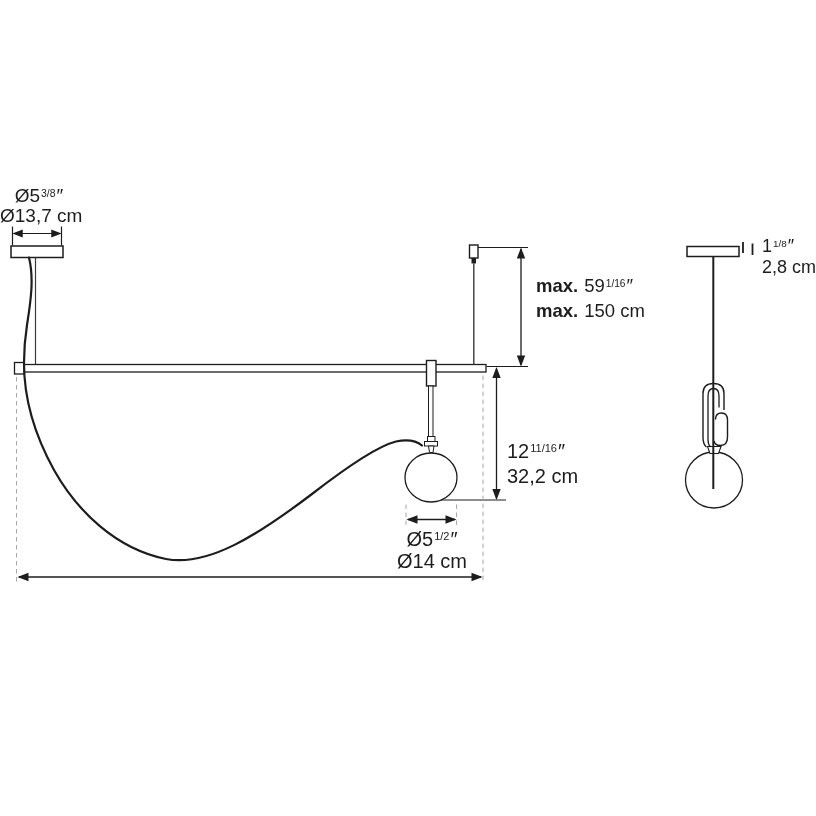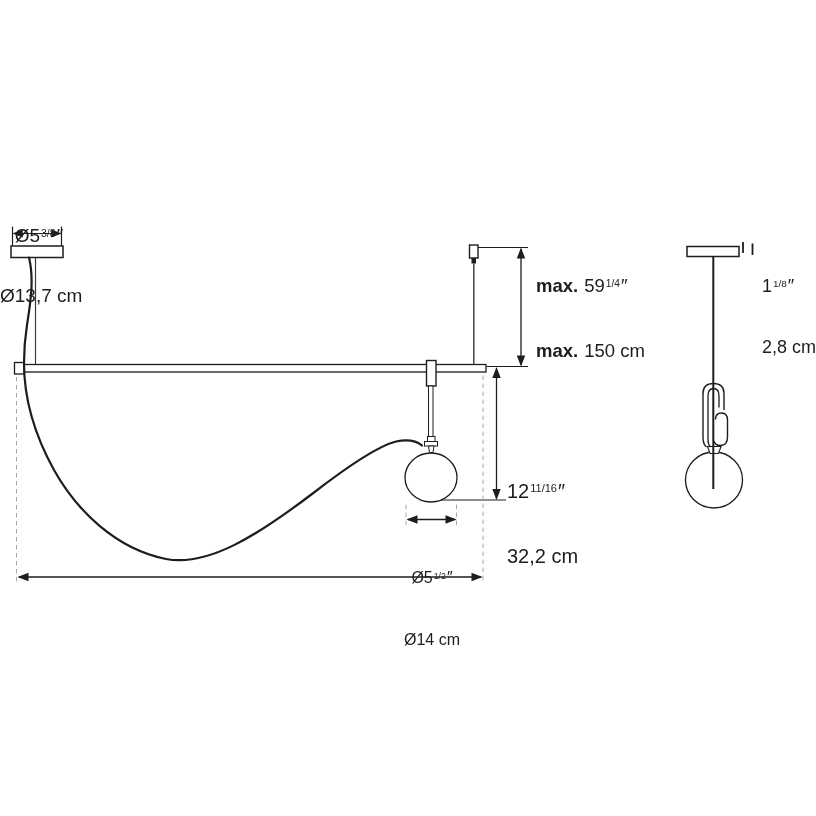--- a/index.html
+++ b/index.html
@@ -3,31 +3,31 @@
 <meta charset="utf-8">
 <style>
   html,body{margin:0;padding:0;background:#ffffff;}
   .canvas{
     position:relative;width:816px;height:816px;background:#ffffff;
     font-family:"Liberation Sans","DejaVu Sans",sans-serif;color:#1d1d1b;
     overflow:hidden;
   }
   svg{position:absolute;left:0;top:0;}
   .lbl{position:absolute;white-space:nowrap;color:#1d1d1b;}
-  .lbl .ln{white-space:nowrap;margin-top:40px;}
+  .lbl .ln{white-space:nowrap;}
   .center{text-align:center;}
   sup{font-size:0.55em;vertical-align:0.5em;margin-left:1px;letter-spacing:0;}
   .unit{margin-left:1px;}
   .mm-row b{font-weight:700;margin-right:6px;}
   
   .canopy-lbl{left:0px;top:184px;width:78px;font-size:19px;line-height:20px;}
   .minmax-lbl{left:536px;top:258px;font-size:18.5px;line-height:25px;}
   .minmax-lbl .gap{margin-top:13px;}
   .drop-lbl{left:507px;top:436px;font-size:20px;line-height:25px;}
-  .sphere-lbl{left:372px;top:525px;width:120px;font-size:16px;line-height:22px;}
+  .sphere-lbl{left:372px;top:525px;width:120px;font-size:20px;line-height:22px;}
   .width-lbl{left:190px;top:583px;width:120px;font-size:20px;line-height:21px;}
   .side-lbl{left:762px;top:233px;font-size:18px;line-height:21px;}
 </style>
 </head>
 <body>
 
 <div class="canvas">
 
   <svg width="816" height="816" viewBox="0 0 816 816">
     <defs>
@@ -114,21 +114,21 @@
       <line x1="713.3" y1="256.5" x2="713.3" y2="489" stroke="#1d1d1b" stroke-width="2"></line>
     </g>
   </svg>
 
   <div class="lbl canopy-lbl center">
     <div class="ln"><span>Ø5</span><sup>3/8</sup><span class="unit">″</span></div>
     <div class="ln">Ø13,7 cm</div>
   </div>
 
   <div class="lbl minmax-lbl">
-    <div class="ln mm-row gap"><b>max.</b><span>59</span><sup>1/4</sup><span class="unit">″</span></div>
+    <div class="ln mm-row gap"><b>max.</b><span>59</span><sup>1/16</sup><span class="unit">″</span></div>
     <div class="ln mm-row"><b>max.</b><span>150 cm</span></div>
   </div>
 
   <div class="lbl drop-lbl">
     <div class="ln"><span>12</span><sup>11/16</sup><span class="unit">″</span></div>
     <div class="ln">32,2 cm</div>
   </div>
 
   <div class="lbl sphere-lbl center">
     <div class="ln"><span>Ø5</span><sup>1/2</sup><span class="unit">″</span></div>

